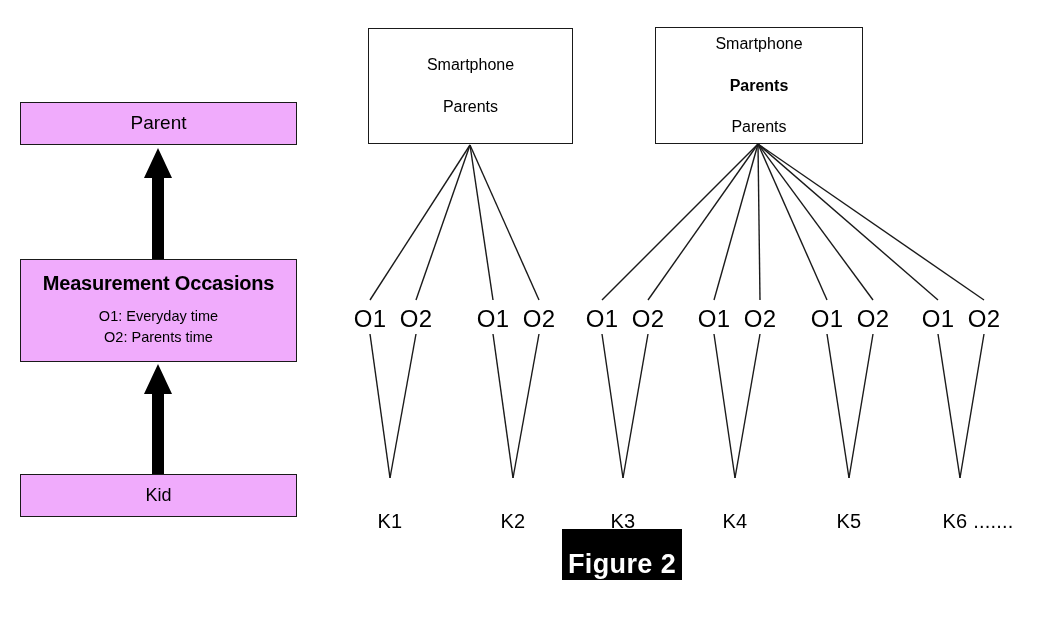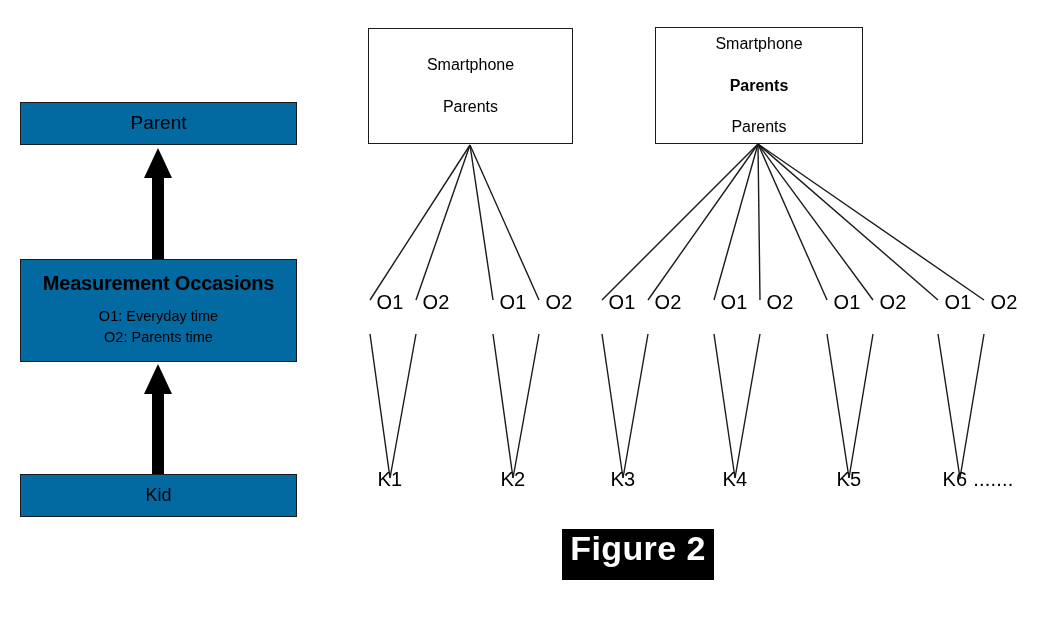--- a/index.html
+++ b/index.html
@@ -18,21 +18,21 @@
     height: 620px;
     background: #ffffff;
     overflow: hidden;
   }
 
   
   .rect-box {
     position: absolute;
     box-sizing: border-box;
     border: 1.6px solid #1a1a1a;
-    background: #0369a1;
+    background: #f0abfc;
     display: flex;
     flex-direction: column;
     align-items: center;
     justify-content: center;
     text-align: left;
     line-height: 1.18;
   }
   #box-parent {
     left: 20px; top: 102px; width: 277px; height: 43px;
     font-size: 19px;
@@ -84,42 +84,41 @@
   }
 
   
   .node-label {
     position: absolute;
     transform: translateX(-50%);
     white-space: nowrap;
     text-align: center;
   }
   .o-label {
-    top: 291px;
+    top: 305px;
+    font-size: 24px;
+    letter-spacing: 0.2px;
+  }
+  .k-label {
+    top: 510px;
     font-size: 20px;
     letter-spacing: 0.2px;
-    margin-left: 20px;
-  }
-  .k-label {
-    top: 468px;
-    font-size: 20px;
-    letter-spacing: 0.2px;
   }
 
   
   #figure-caption {
     position: absolute;
     left: 562px; top: 529px;
-    width: 152px; height: 51px;
+    width: 120px; height: 51px;
     background: #000000;
     color: #ffffff;
     display: flex;
-    align-items: flex-start;
+    align-items: flex-end;
     justify-content: center;
-    font-size: 34px;
+    font-size: 27px;
     font-weight: 700;
     letter-spacing: 0.4px;
   }
 </style>
 </head>
 <body>
 
 <div id="stage">
 
   <div class="rect-box" id="box-parent">

